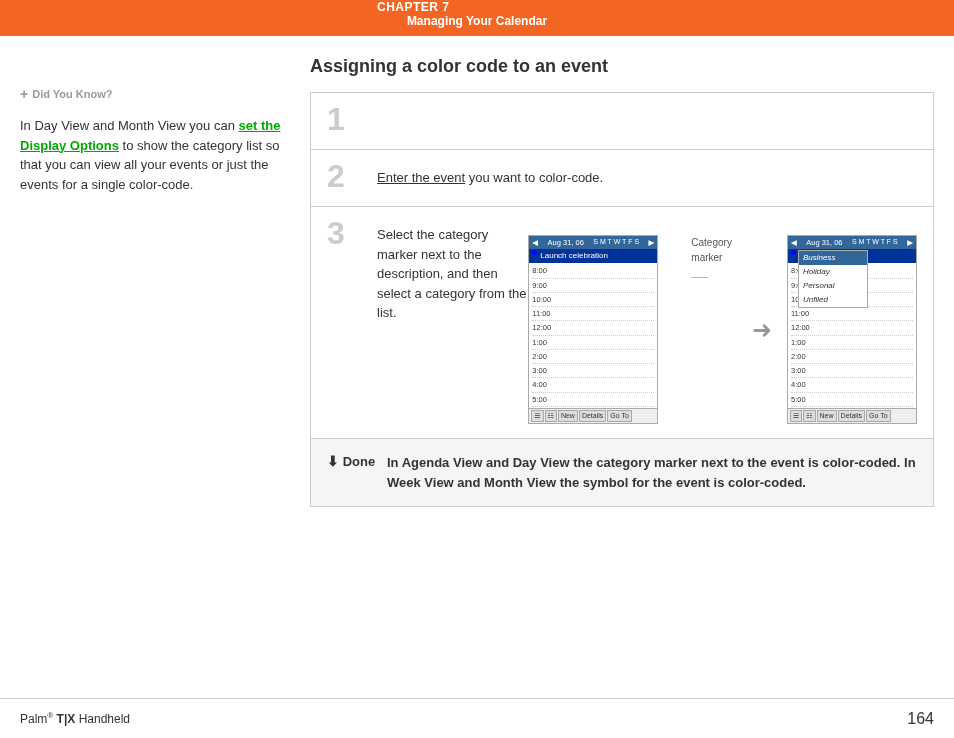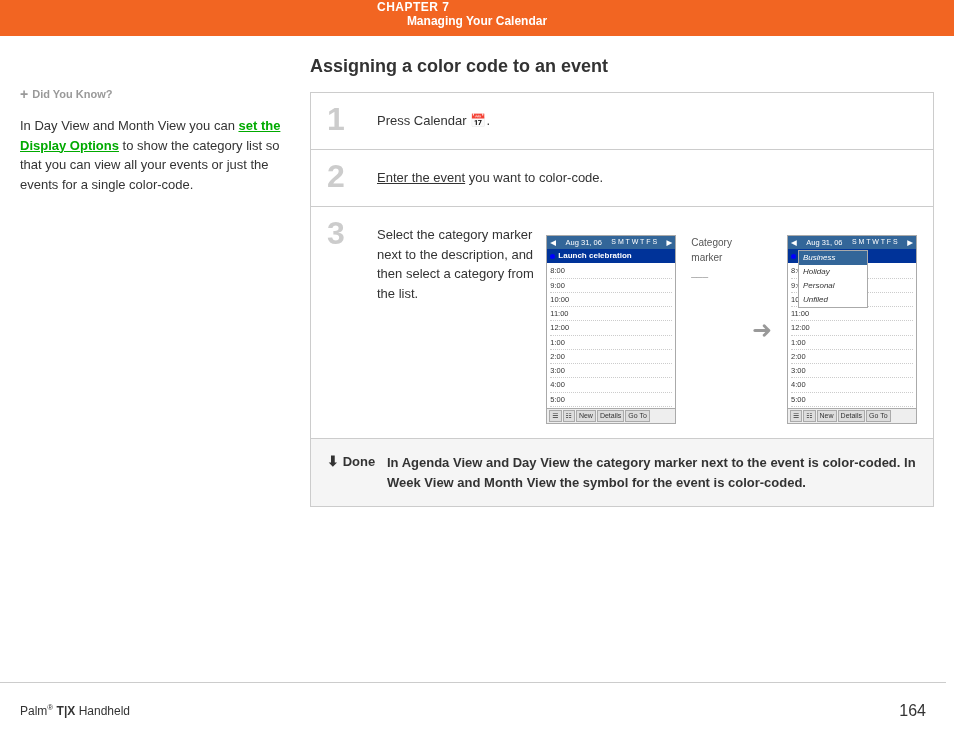--- a/index.html
+++ b/index.html
@@ -154,23 +154,21 @@
       font-size: 7px;
       color: #ffffff;
     }
 
     .cal-event-row {
       background: #003399;
       color: #ffffff;
       font-size: 8px;
       padding: 1px 3px;
       display: flex;
-      align-items: center;
       gap: 3px;
-      font-weight: bold;
     }
 
     .cal-dot {
       width: 5px;
       height: 5px;
       background: #0000ff;
       border-radius: 50%;
       flex-shrink: 0;
     }
 
@@ -218,20 +216,21 @@
 
     
     .category-label-area {
       display: flex;
       flex-direction: column;
       align-items: flex-start;
       justify-content: center;
       font-size: 10px;
       color: #555555;
       padding: 0 5px;
+      margin-left: 18px;
     }
 
     
     .cal-dropdown {
       position: relative;
     }
 
     .cal-dropdown-menu {
       border: 1px solid #aaaaaa;
       background: #ffffff;
@@ -284,22 +283,22 @@
       font-weight: bold;
       color: #333333;
       line-height: 1.5;
     }
 
     
     .footer {
       position: absolute;
       bottom: 0;
       left: 0;
-      right: 8px;
-      height: 56px;
+      right: 0;
+      height: 40px;
       display: flex;
       align-items: center;
       justify-content: space-between;
       padding: 0 20px;
       border-top: 1px solid #cccccc;
     }
 
     .footer-brand {
       font-size: 12px;
       color: #333333;
@@ -346,23 +345,20 @@
     </div>
   </div>
 
   <div class="main">
     <div class="page-heading">Assigning a color code to an event</div>
 
     <div class="steps-container">
 
       <div class="step">
         <div class="step-number">1</div>
-        <div class="step-content">
-          <span>Press Calendar </span><span style="font-size:13px;">📅</span><span>.</span>
-        </div>
       </div>
 
       <div class="step">
         <div class="step-number">2</div>
         <div class="step-content">
           <span style="text-decoration:underline; font-weight:normal;">Enter the event</span><span> you want to color-code.</span>
         </div>
       </div>
 
       <div class="step" style="align-items:flex-start;">

